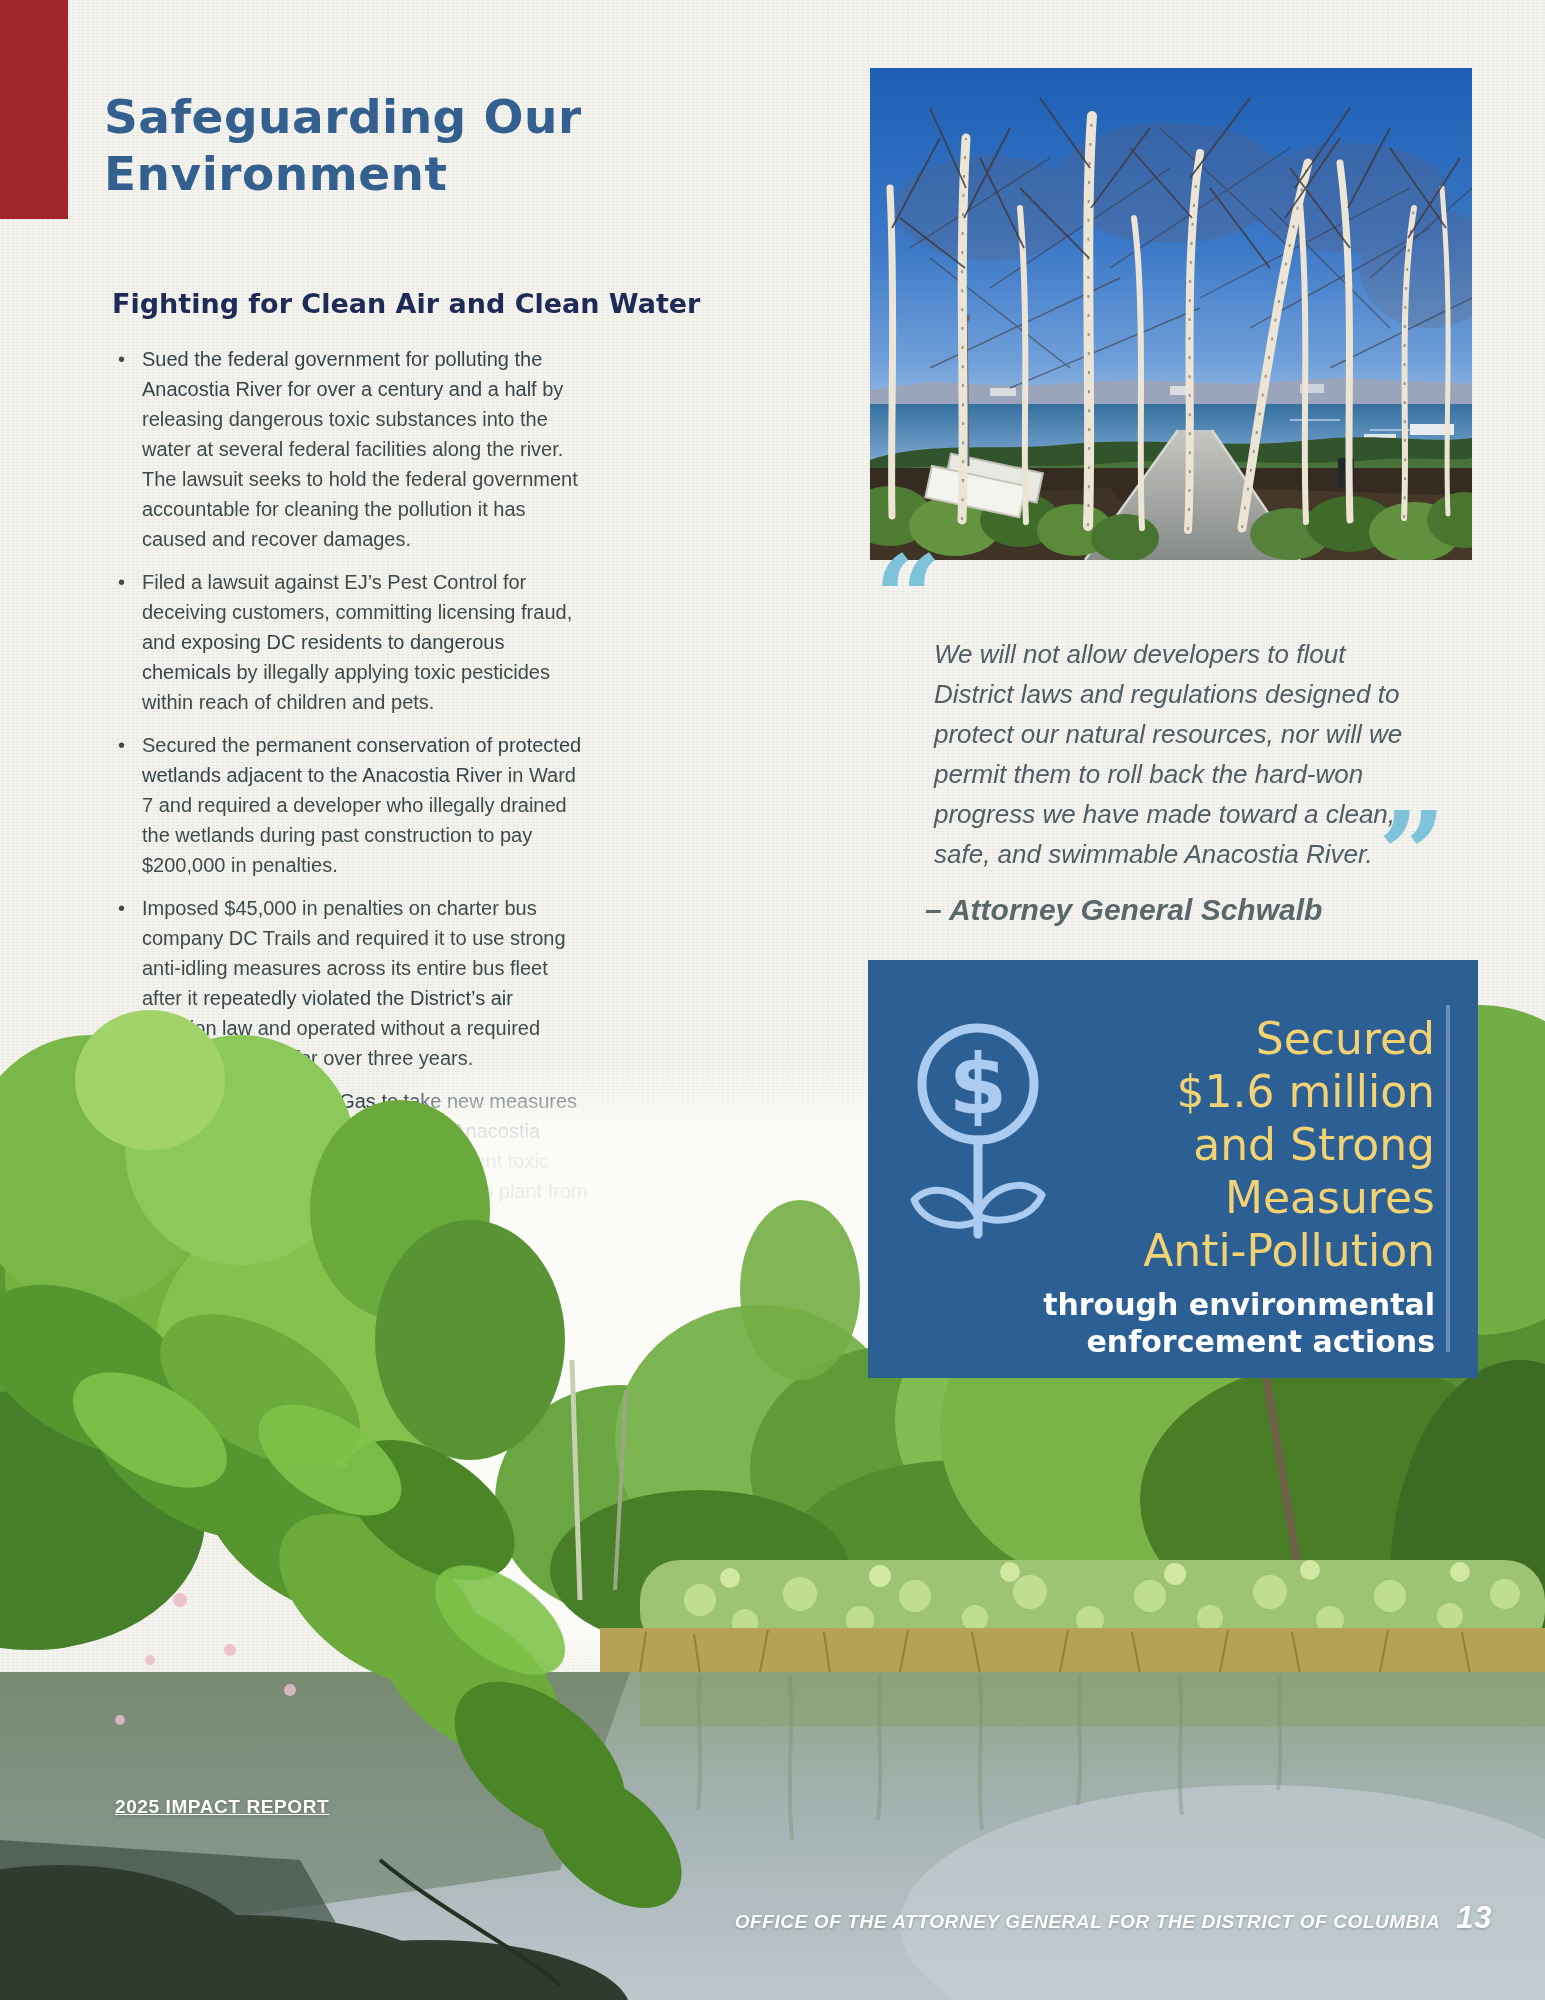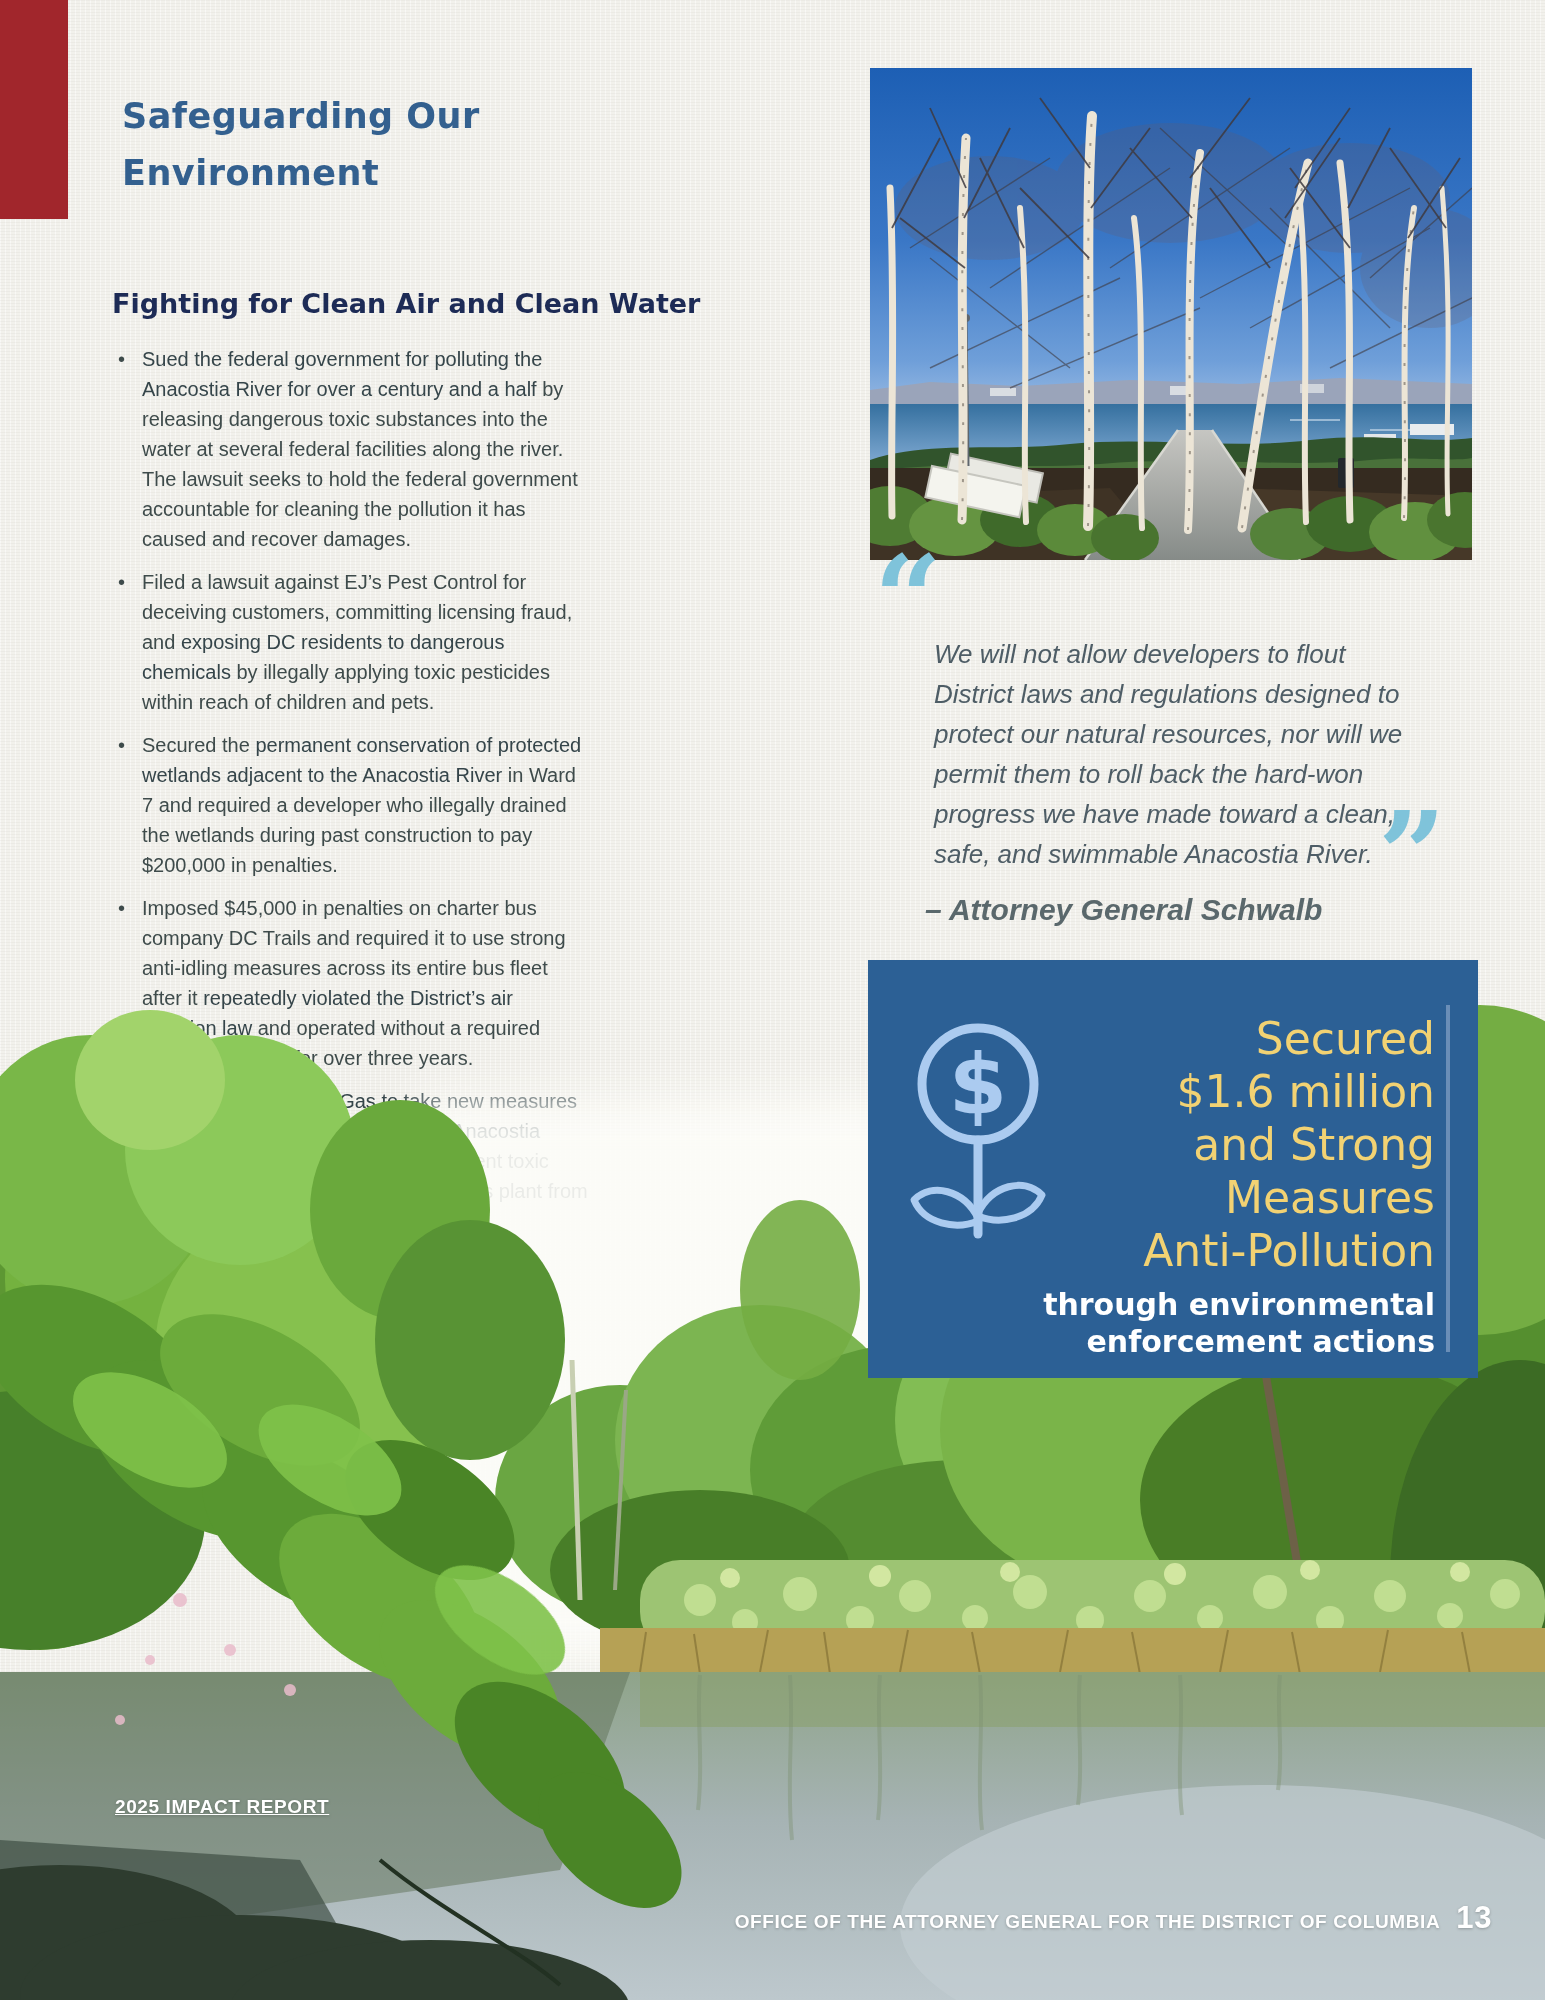--- a/index.html
+++ b/index.html
@@ -6,39 +6,39 @@
   .page{
     position:relative;width:1545px;height:2000px;overflow:hidden;
     font-family:"Liberation Sans","DejaVu Sans",sans-serif;
     background-color:var(--page_bg,#f2f1ec);
     background-image:
       repeating-linear-gradient(180deg, rgba(120,115,105,0.055) 0px, rgba(120,115,105,0.055) 1px, transparent 1px, transparent 3px),
       repeating-linear-gradient(90deg, rgba(255,255,255,0.5) 0px, rgba(255,255,255,0.5) 1px, transparent 1px, transparent 5px);
   }
   .abs{position:absolute;}
   .red-corner{left:0;top:0;width:68px;height:219px;background:var(--red_corner,#a1262c);}
-  .page-title{left:122px;top:88px;font-size:35px;line-height:57px;font-weight:700;color:var(--title_blue,#33608f);letter-spacing:.5px;font-family:"DejaVu Sans","Liberation Sans",sans-serif;}
+  .page-title{left:104px;top:88px;font-size:47px;line-height:57px;font-weight:700;color:var(--title_blue,#33608f);letter-spacing:.5px;font-family:"DejaVu Sans","Liberation Sans",sans-serif;}
   .section-heading{left:112px;top:288px;font-size:27px;font-weight:700;color:var(--heading_navy,#1d2b56);font-family:"DejaVu Sans","Liberation Sans",sans-serif;text-align:right;}
   ul.bullets{left:118px;top:344px;width:470px;margin:0;padding:0;list-style:none;color:var(--body_text,#3e4b4b);font-size:20px;line-height:30px;}
   ul.bullets li{display:flex;margin-bottom:13px;}
   ul.bullets .marker{width:24px;flex:0 0 24px;font-size:20px;}
   ul.bullets strong{font-weight:400;color:#35454a;text-align:center;}
   .quote-mark{font-family:"DejaVu Serif","Liberation Serif",serif;font-weight:700;font-size:118px;line-height:1;color:var(--quote_mark,#7fc3da);}
   .quote-open{left:874px;top:540px;}
   .quote-close{left:1378px;top:796px;}
   .quote-text{left:934px;top:634px;width:478px;font-style:italic;font-size:26px;line-height:40px;color:var(--quote_text,#4e5d66);}
   .quote-attrib{left:925px;top:893px;font-style:italic;font-weight:700;font-size:30px;color:var(--attribution_gray,#5a686c);}
   .stat-box{left:868px;top:960px;width:610px;height:418px;background:var(--box_blue,#2c6095);z-index:5;}
   .stat-headline{position:absolute;right:43px;top:52px;text-align:right;color:var(--box_yellow,#f2d273);font-size:44px;line-height:53px;font-weight:500;font-family:"DejaVu Sans","Liberation Sans",sans-serif;}
   .stat-sub{position:absolute;right:43px;top:326px;text-align:right;color:var(--footer_white,#fff);font-size:30px;line-height:37px;font-weight:700;font-family:"DejaVu Sans","Liberation Sans",sans-serif;}
   .stat-line{position:absolute;left:578px;top:45px;width:4px;height:347px;background:var(--box_line,#7697bd);opacity:.85;}
   .money-icon{position:absolute;left:30px;top:62px;}
   .footer{z-index:6;color:var(--footer_white,#fff);font-weight:700;letter-spacing:.6px;text-shadow:0 1px 3px rgba(0,0,0,.25);}
   .footer-left{left:115px;top:1796px;font-size:19px;text-decoration:underline;}
-  .footer-right{right:53px;top:1900px;display:flex;align-items:baseline;gap:16px;}
+  .footer-right{right:53px;top:1900px;display:flex;align-items:baseline;gap:16px;font-style:italic;}
   .footer-right .org{font-size:19px;}
   .footer-right .pagenum{font-size:31px;}
   .photo{display:block;}
 </style>
 </head>
 <body>
 
 <div class="page">
 
   <div class="abs red-corner"></div>

